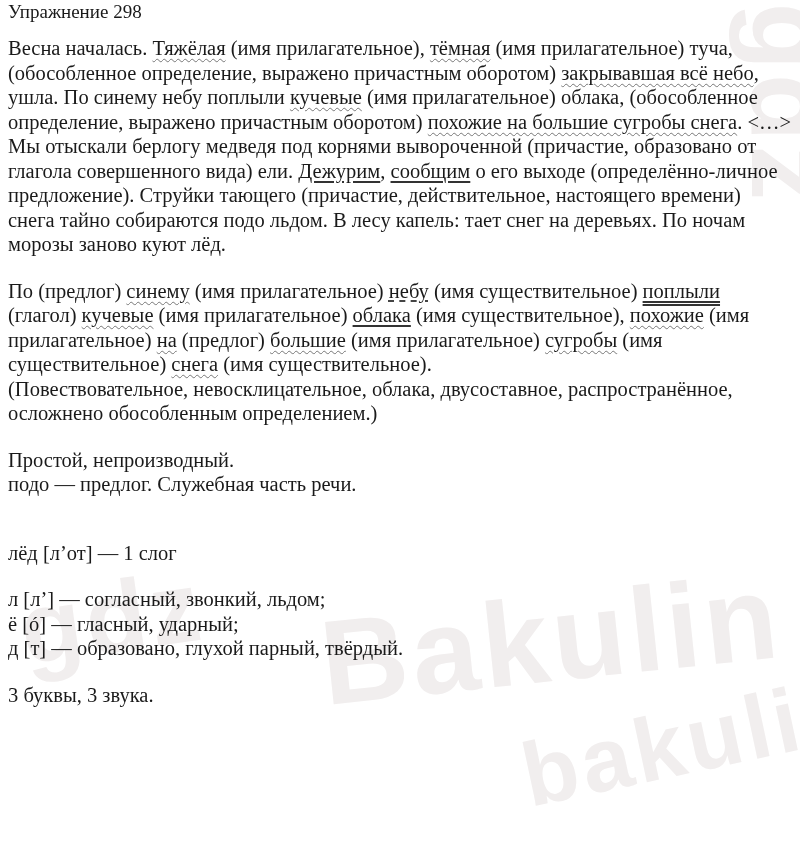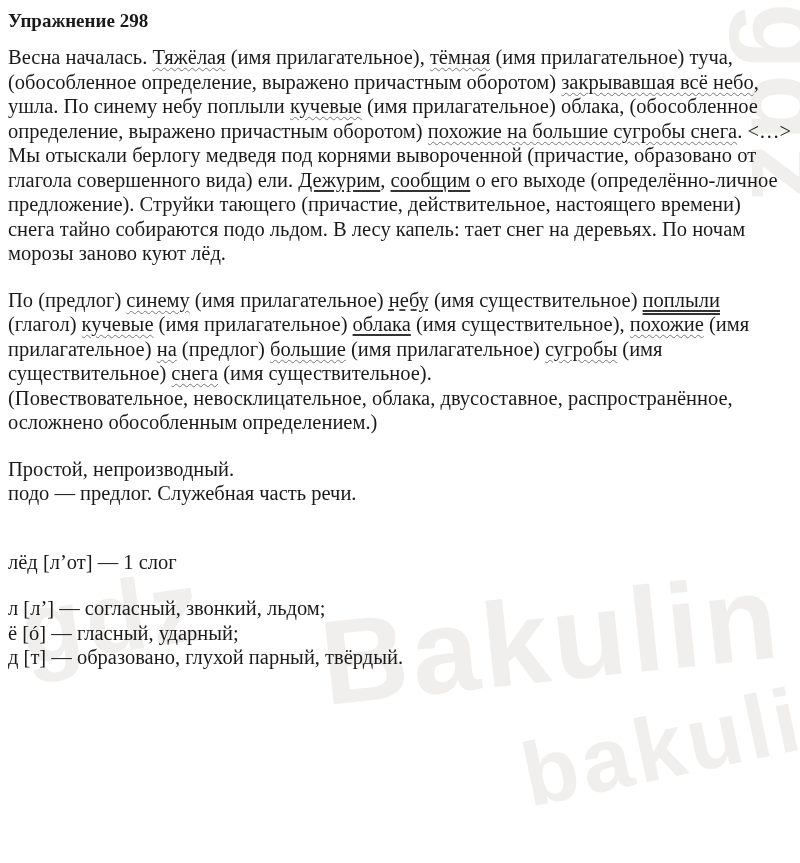--- a/index.html
+++ b/index.html
@@ -8,21 +8,21 @@
     font-family: "Liberation Serif", "DejaVu Serif", serif;
     color:#1a1a1a;
   }
   .watermark {
     position:absolute; font-family:"Liberation Sans", sans-serif;
     color:#f1eeee; font-size:120px; font-weight:bold; pointer-events:none;
     z-index:0; letter-spacing:4px;
   }
   .content { position:relative; z-index:1; padding:0 8px; }
   .title {
-    font-weight:bold; font-size:19px; margin:0; padding-top:9px; line-height:24px;
+    font-weight:normal; font-size:19px; margin:0; padding-top:0; line-height:24px;
   }
   .para { font-size:20.5px; line-height:24.5px; margin:0; }
   .p1 { margin-top:12px; }
   .gap { height:22px; }
   .wavy { text-decoration: underline wavy #777; text-decoration-thickness:1px; text-underline-offset:3px; }
   .solid { text-decoration: underline solid #333; text-decoration-thickness:1.5px; text-underline-offset:3px; }
   .dashed { text-decoration: underline dashed #444; text-decoration-thickness:1.5px; text-underline-offset:3px; }
   .morph {
     position:relative; display:inline-block; padding:0 3px;
   }
@@ -64,13 +64,14 @@
   <div class="gap"></div>
 
   <p class="para">
     <span class="line">л [л’] — согласный, звонкий, льдом;</span>
     <span class="line">ё [ó] — гласный, ударный;</span>
     <span class="line">д [т] — образовано, глухой парный, твёрдый.</span>
   </p>
 
   <div class="gap"></div>
 
+  <p class="para">3 буквы, 3 звука.</p>
 </div>
 
 </body></html>

